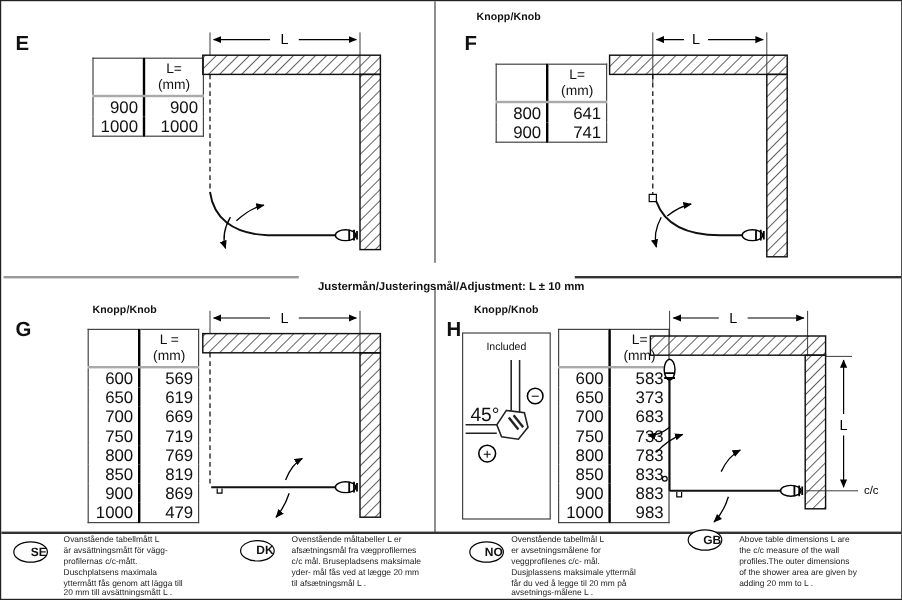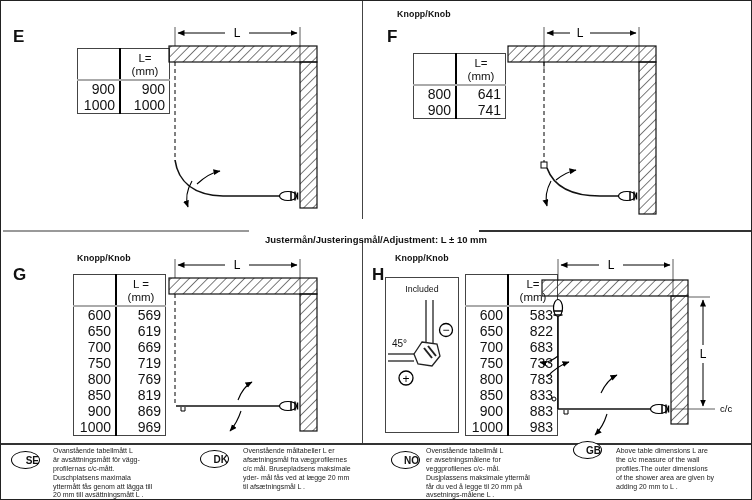--- a/index.html
+++ b/index.html
@@ -38,21 +38,21 @@
     font-size:10px;font-weight:bold;background:#fff;box-sizing:border-box;
   }
   .note-text{
     position:absolute;font-size:7px;line-height:1.27;color:#222;
     white-space:pre-line;width:150px;
   }
   .included-box{
     position:absolute;border:1px solid #444;background:#fff;box-sizing:border-box;
   }
   .included-title{position:absolute;top:6px;width:100%;text-align:center;font-size:8.8px;}
-  .angle-lbl{position:absolute;left:6px;top:60px;font-size:10px;}
+  .angle-lbl{position:absolute;left:6px;top:60px;font-size:16px;}
   
   .wall{fill:url(#hatch);stroke:#111;stroke-width:1.2;}
   .thin{stroke:#333;stroke-width:.8;fill:none;}
   .dim{stroke:#000;stroke-width:1;fill:none;}
   .dash{stroke:#000;stroke-width:1;stroke-dasharray:4 3;fill:none;}
   .door{fill:none;stroke:#111;stroke-width:1.6;}
   .swing{fill:none;stroke:#000;stroke-width:1.1;}
   .knob{fill:#fff;stroke:#000;stroke-width:1.2;}
   .kbar{stroke:#000;stroke-width:1.5;}
   .svglbl{font:12px "Liberation Sans",sans-serif;fill:#000;}
@@ -203,21 +203,21 @@
         <tr>
           <td class="c1">850</td>
           <td class="c2">819</td>
         </tr>
         <tr>
           <td class="c1">900</td>
           <td class="c2">869</td>
         </tr>
         <tr>
           <td class="c1">1000</td>
-          <td class="c2">969</td>
+          <td class="c2">479</td>
         </tr>
       </tbody>
   </table>
 
   <svg class="abs" style="left:160px;top:250px;" width="170" height="192" viewBox="0 0 170 192">
     <line class="thin" x1="14" y1="8" x2="14" y2="27"></line>
     <line class="thin" x1="139" y1="8" x2="139" y2="44"></line>
     <line class="dim" x1="64" y1="14" x2="17" y2="14" marker-end="url(#arr)"></line>
     <line class="dim" x1="88" y1="14" x2="136" y2="14" marker-end="url(#arr)"></line>
     <text class="svglbl" x="76" y="18" text-anchor="middle">L</text>
@@ -265,21 +265,21 @@
 (mm)</th>
       </tr>
     </thead>
     <tbody>
         <tr>
           <td class="c1">600</td>
           <td class="c2">583</td>
         </tr>
         <tr>
           <td class="c1">650</td>
-          <td class="c2">822</td>
+          <td class="c2">373</td>
         </tr>
         <tr>
           <td class="c1">700</td>
           <td class="c2">683</td>
         </tr>
         <tr>
           <td class="c1">750</td>
           <td class="c2">733</td>
         </tr>
         <tr>

